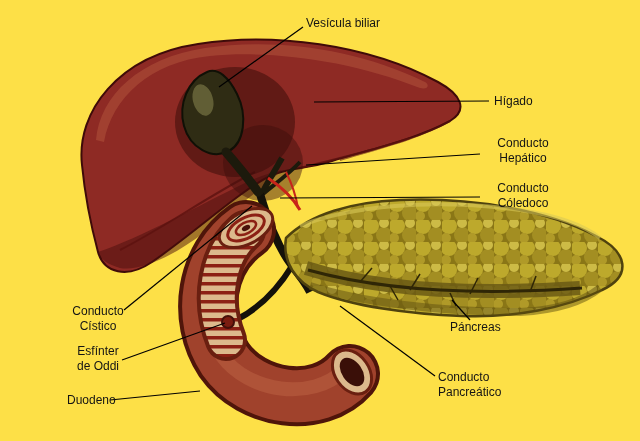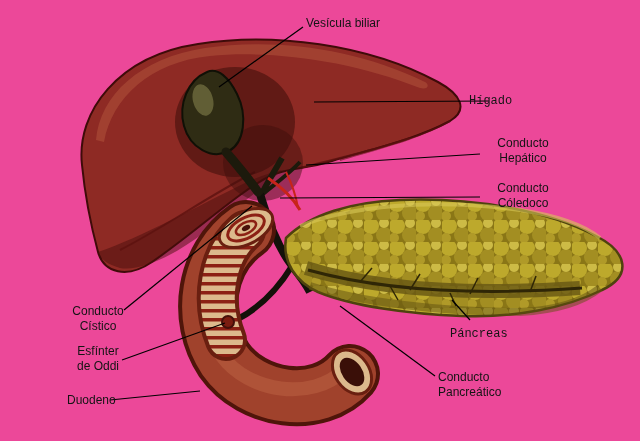--- a/index.html
+++ b/index.html
@@ -1,17 +1,17 @@
 <!DOCTYPE html>
 <html><head>
 <meta charset="utf-8">
 <style>
   html,body{margin:0;padding:0;background:#fff;}
   .stage{
-    position:relative;width:640px;height:441px;background:#ec4899;
+    position:relative;width:640px;height:441px;background:#fde047;
     font-family:"Liberation Sans","DejaVu Sans",sans-serif;overflow:hidden;
   }
   .stage svg{position:absolute;left:0;top:0;}
   .label{
     position:absolute;font-size:12px;line-height:15px;color:#141414;
     white-space:pre-line;
   }
   .center{text-align:center;}
 </style>
 </head>
@@ -113,29 +113,29 @@
       <line x1="470" y1="320" x2="452" y2="300"></line>
       <line x1="435" y1="376" x2="340" y2="306"></line>
       <line x1="124" y1="310" x2="252" y2="206"></line>
       <line x1="122" y1="360" x2="225" y2="323"></line>
       <line x1="110" y1="400" x2="200" y2="391"></line>
     </g>
   </svg>
 
   <div class="label" style="left:306px;top:16px;">Vesícula biliar</div>
 
-  <div class="label" style="left:469px;top:94px;font-family:Liberation Mono, monospace;">Hígado</div>
+  <div class="label" style="left:494px;top:94px;">Hígado</div>
 
   <div class="label center" style="left:484px;top:136px;width:78px;">Conducto
 Hepático</div>
 
   <div class="label center" style="left:484px;top:181px;width:78px;">Conducto
 Cóledoco</div>
 
-  <div class="label" style="left:450px;top:327px;font-family:Liberation Mono, monospace;">Páncreas</div>
+  <div class="label" style="left:450px;top:320px;">Páncreas</div>
 
   <div class="label" style="left:438px;top:370px;">Conducto
 Pancreático</div>
 
   <div class="label center" style="left:58px;top:304px;width:80px;">Conducto
 Cístico</div>
 
   <div class="label center" style="left:58px;top:344px;width:80px;text-align:center;">Esfínter
 de Oddi</div>
 

